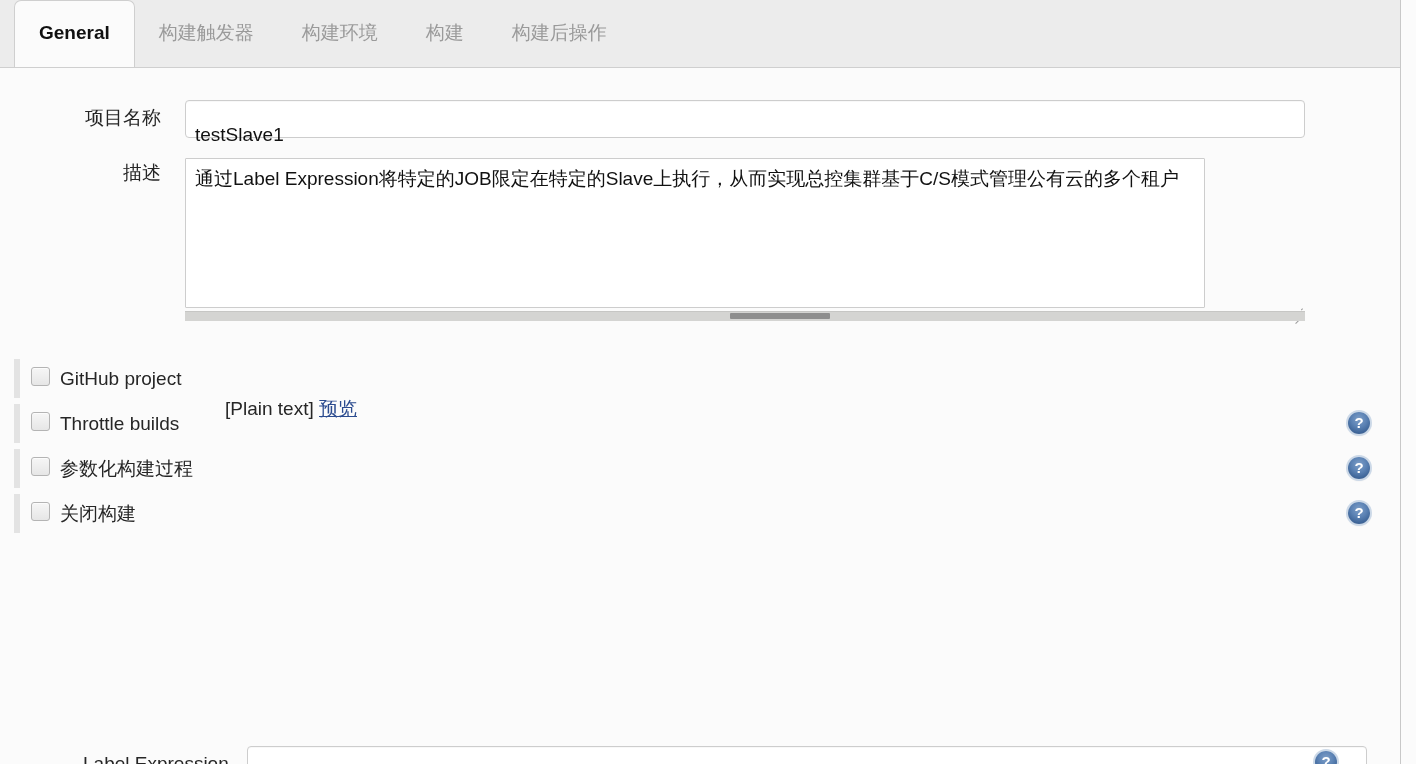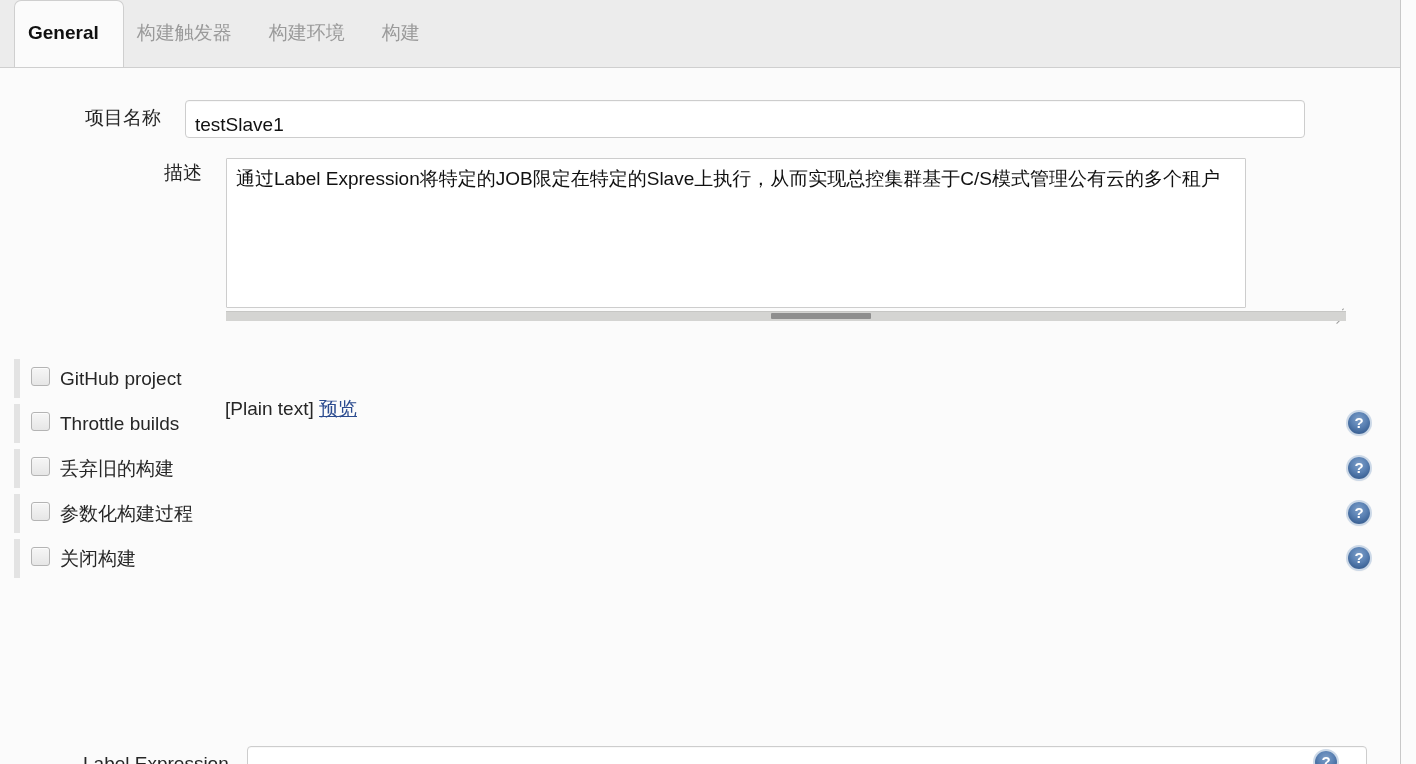--- a/index.html
+++ b/index.html
@@ -67,21 +67,21 @@
     display: flex;
     align-items: flex-start;
     padding-left: 14px;
     box-sizing: border-box;
   }
   .tab {
     position: relative;
     font-size: 19px;
     color: #9a9a9a;
     line-height: 1;
-    padding: 23px 24px 0 13px;
+    padding: 23px 24px 0 24px;
     height: 68px;
     box-sizing: border-box;
     white-space: nowrap;
     cursor: pointer;
     background: transparent;
   }
   .tab.active {
     color: #101010;
     font-weight: bold;
     background: #fbfbfb;
@@ -122,35 +122,35 @@
   }
 
   .text-input {
     box-sizing: border-box;
     border: 1px solid #cdcdcd;
     border-radius: 4px;
     background: #ffffff;
     font-family: "Liberation Sans", "DejaVu Sans", sans-serif;
     font-size: 19px;
     color: #111111;
-    padding: 6px 9px;
+    padding: 16px 9px;
     outline: none;
     box-shadow: inset 0 1px 1px rgba(0,0,0,0.03);
   }
 
   
   #row-project-name { top: 32px; left: 0; }
   #row-project-name .text-input {
     width: 1120px;
     height: 38px;
     line-height: 36px;
   }
 
   
-  #row-description { top: 90px; left: 0; padding-left: 41px; }
+  #row-description { top: 90px; left: 0; }
   #row-description .field-label { line-height: 30px; }
   .desc-wrap { position: relative; }
   .desc-box {
     box-sizing: border-box;
     width: 1020px;
     height: 150px;
     border: 1px solid #cdcdcd;
     border-radius: 1px;
     background: #ffffff;
     font-size: 19px;
@@ -322,20 +322,21 @@
 <body>
 
 <div class="page">
 
   <div class="tabbar">
     <div class="tabs" id="tabs-container">
         <div class="tab active">General</div>
         <div class="tab">构建触发器</div>
         <div class="tab">构建环境</div>
         <div class="tab">构建</div>
+        <div class="tab">构建后操作</div>
       </div>
     <div class="tabbar-underline"></div>
   </div>
 
   <div class="content">
 
     <div class="form-row" id="row-project-name">
       <div class="field-label">项目名称</div>
       <div class="text-input" id="project-name-input">testSlave1</div>
     </div>
@@ -368,26 +369,20 @@
         </div>
         <div class="opt-row">
           <div class="opt-marker"></div>
           <div class="cbx"></div>
           <div class="opt-label">Throttle builds</div>
           <div class="help-icon" style="top: 11px;"></div>
         </div>
         <div class="opt-row">
           <div class="opt-marker"></div>
           <div class="cbx"></div>
-          <div class="opt-label">丢弃旧的构建</div>
-          <div class="help-icon" style="top: 11px;"></div>
-        </div>
-        <div class="opt-row">
-          <div class="opt-marker"></div>
-          <div class="cbx"></div>
           <div class="opt-label">参数化构建过程</div>
           <div class="help-icon" style="top: 11px;"></div>
         </div>
         <div class="opt-row">
           <div class="opt-marker"></div>
           <div class="cbx"></div>
           <div class="opt-label">关闭构建</div>
           <div class="help-icon" style="top: 11px;"></div>
         </div>
       </div>

